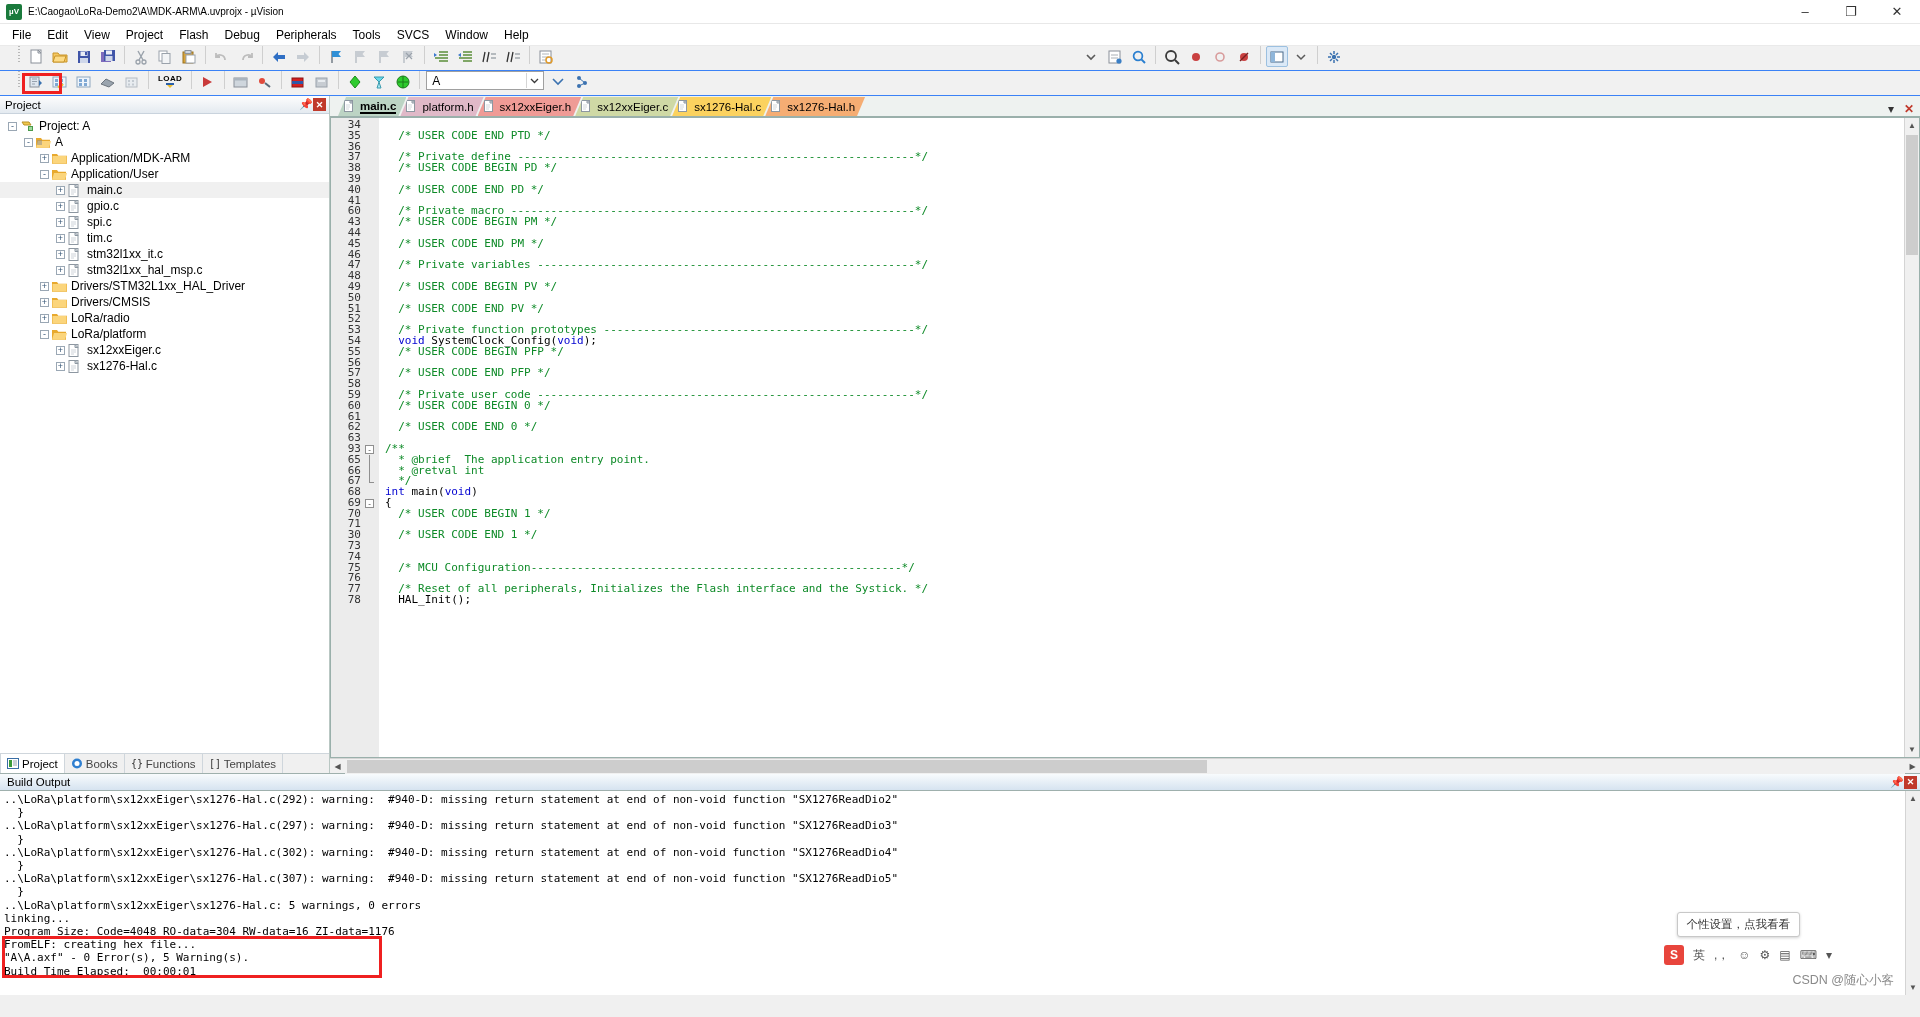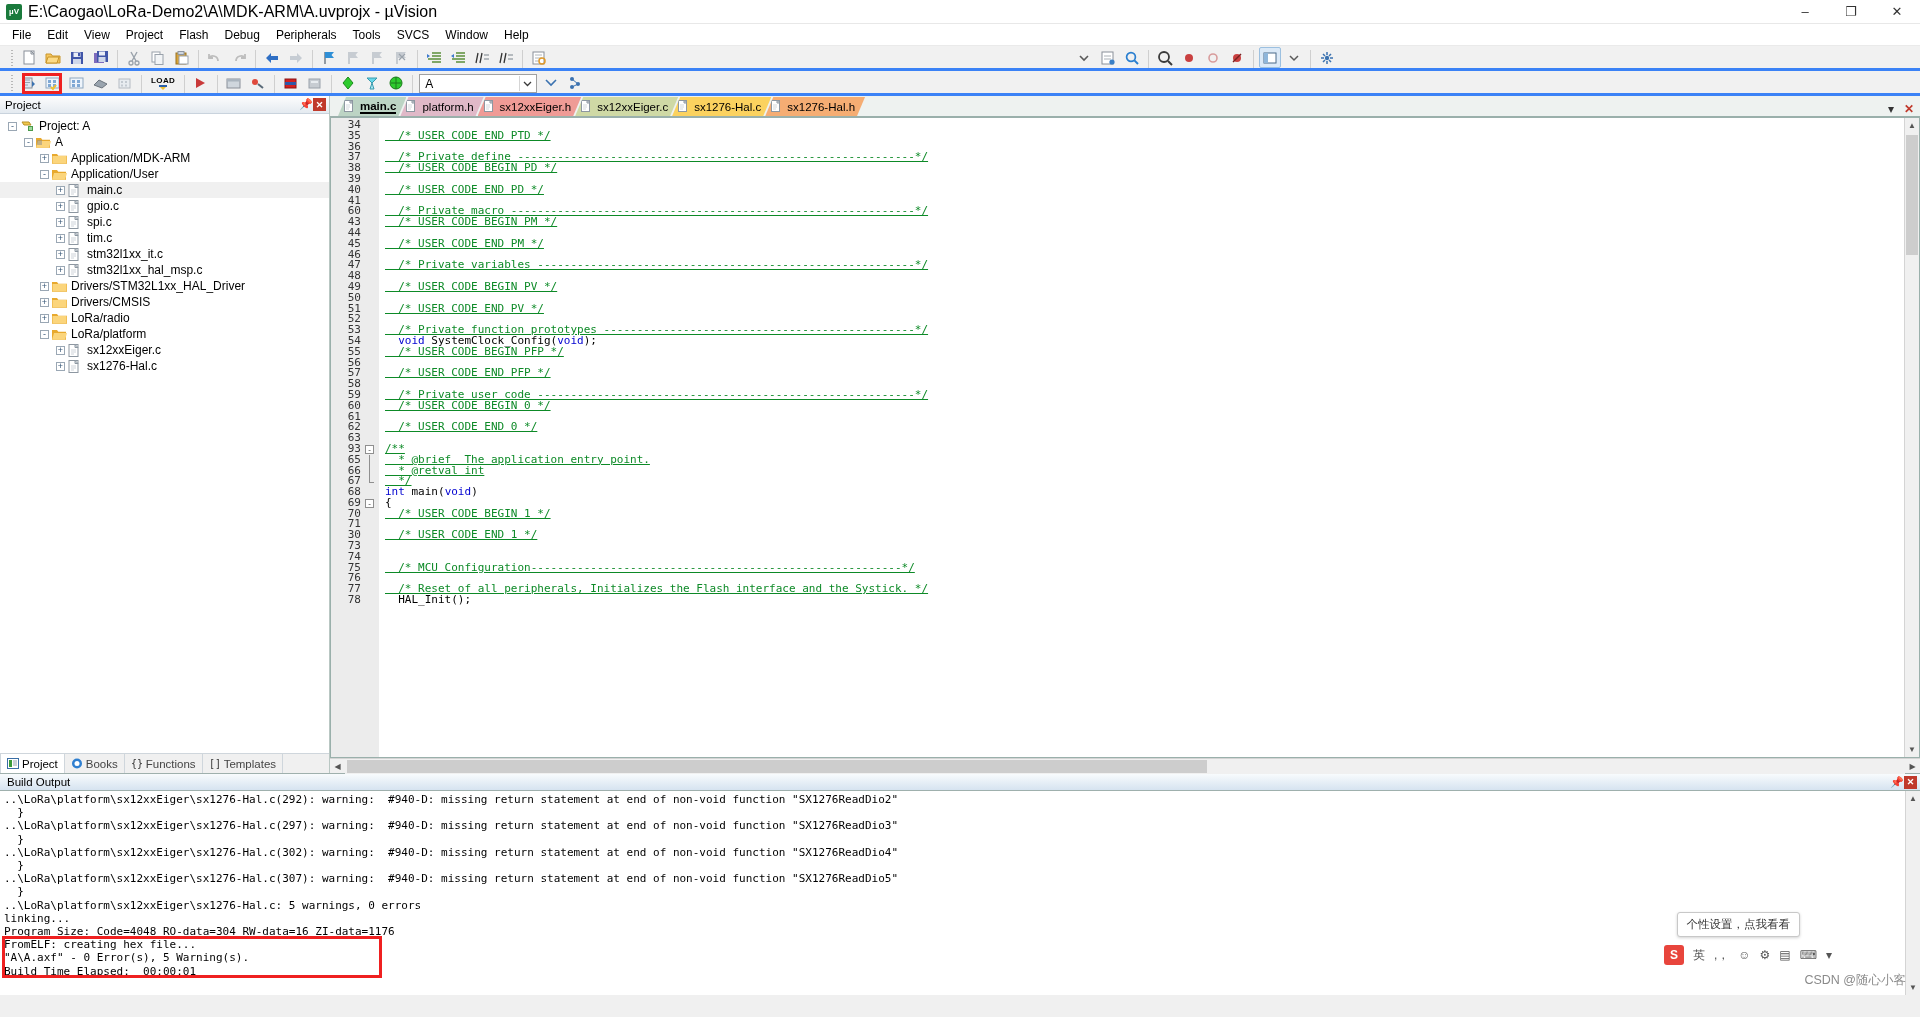--- a/index.html
+++ b/index.html
@@ -16,38 +16,38 @@
   .titlebar {
     height: 24px; background: #ffffff; display: flex; align-items: center;
     border-bottom: 1px solid #e8e8e8; flex: 0 0 24px;
   }
   .tb-icon {
     width: 16px; height: 16px; margin-left: 6px; margin-right: 6px;
     background: #1a7a3c; border-radius: 2px; position: relative;
     display: flex; align-items: center; justify-content: center;
     color: #fff; font-size: 8px; font-weight: bold; font-family: "Liberation Sans", sans-serif;
   }
-  .tb-title { font-size: 16px; color: #000; text-align: center; }
+  .tb-title { font-size: 10px; color: #000; text-align: center; }
   .tb-spacer { flex: 1; }
   .tb-btn {
     width: 46px; height: 24px; display: flex; align-items: center; justify-content: center;
     color: #333; font-size: 13px;
   }
 
   
   .menubar {
     height: 22px; background: #ffffff; display: flex; align-items: center;
     padding-left: 4px; flex: 0 0 22px; border-bottom: 1px solid #eaeaea;
   }
   .menu-item { padding: 3px 8px; font-size: 12px; color: #000; cursor: default; }
 
   
   .toolbar {
-    height: 25px; background: #f1f1f1; display: flex; align-items: flex-end;
-    border-bottom: 3px solid #3b82f6; flex: 0 0 25px; padding-left: 7px;
+    height: 25px; background: #f1f1f1; display: flex; align-items: flex-start;
+    border-bottom: 1px solid #3b82f6; flex: 0 0 25px; padding-left: 14px;
   }
   .grip { width: 6px; height: 18px; margin: 0 2px;
     background-image: repeating-linear-gradient(to bottom,#b8b8b8 0 1px, transparent 1px 3px);
     background-size: 2px 100%; background-repeat: no-repeat; background-position: 2px 0;
   }
   .tbtn {
     width: 22px; height: 21px; margin: 0 1px; display: flex; align-items: center;
     justify-content: center; border: 1px solid transparent; border-radius: 2px;
     position: relative;
   }
@@ -128,21 +128,21 @@
   }
   .fold {
     width: 14px; background: #ececec; padding-top: 2px; position: relative;
     font-family: "DejaVu Sans Mono", monospace; font-size: 11px;
   }
   .codelines {
     flex: 1; font-family: "DejaVu Sans Mono", monospace; font-size: 11px; padding-top: 2px;
     padding-left: 6px; white-space: pre; overflow: hidden; background: #fff;
   }
   .ln { height: 10.8px; line-height: 10.8px; }
-  .cmt { color: #0d8a27; text-decoration: underline; }
+  .cmt { color: #0d8a27; }
   .kw  { color: #0000d0; }
   .pln { color: #000; }
   .foldbox { width: 9px; height: 9px; border: 1px solid #8f8f8f; background: #fff;
      font-size: 8px; line-height: 7px; text-align: center; color: #333; display: inline-block;
      font-family: "Liberation Sans", sans-serif; }
   .foldline { width: 1px; background: #8f8f8f; position: absolute; left: 4px; }
   .foldend { position: absolute; left: 4px; width: 5px; height: 1px; background: #8f8f8f; }
   .vscroll { width: 15px; background: #f0f0f0; border-left: 1px solid #d4d4d4;
      display: flex; flex-direction: column; }
   .vs-btn { height: 15px; display:flex; align-items:center; justify-content:center; font-size:8px; color:#555;
@@ -178,21 +178,21 @@
     border-radius: 3px; padding: 4px 9px; font-size: 11.5px; color: #333;
     box-shadow: 0 1px 3px rgba(0,0,0,.18);
   }
   .ime-bar {
     position: absolute; right: 88px; bottom: 28px; height: 24px; display: flex;
     align-items: center; gap: 9px; font-size: 12px; color: #555;
   }
   .ime-logo { width: 20px; height: 20px; background: #e8453c; border-radius: 3px; color: #fff;
      font-size: 12px; font-weight: bold; display: flex; align-items: center; justify-content: center; }
   .watermark {
-    position: absolute; right: 14px; bottom: 6px; font-size: 12.5px; color: #8a8a8a;
+    position: absolute; right: 26px; bottom: 6px; font-size: 12.5px; color: #8a8a8a;
   }
   .statusbar { height: 22px; background: #f0f0f0; flex: 0 0 22px; }
 </style>
 </head>
 <body>
 
 <div class="app">
 
   <div class="titlebar">
     <div class="tb-icon">µV</div>

